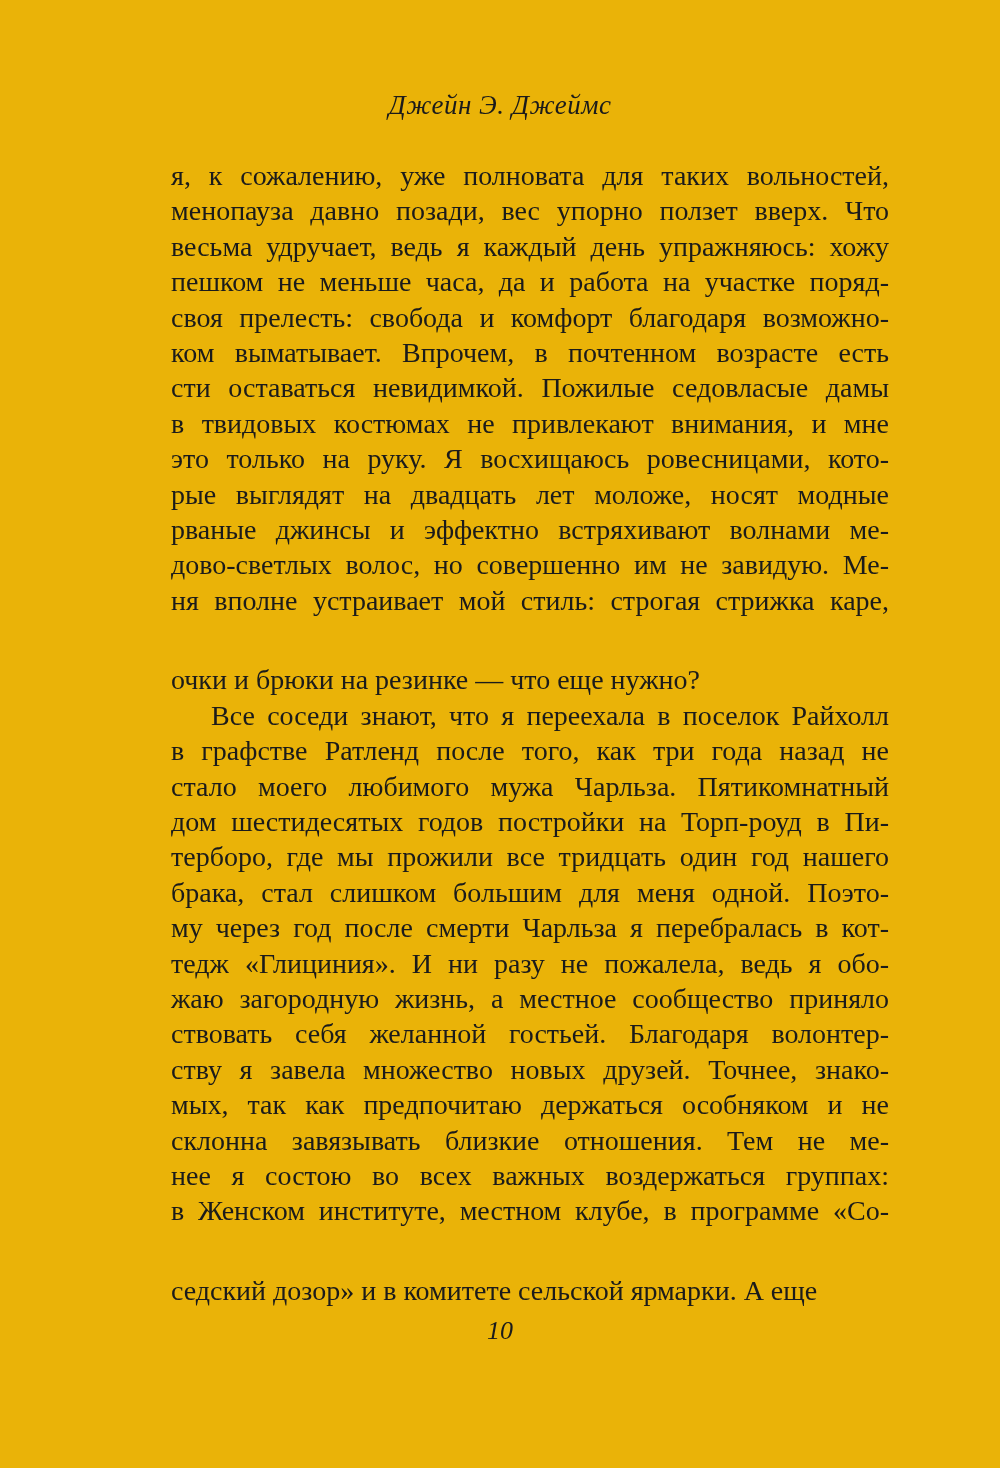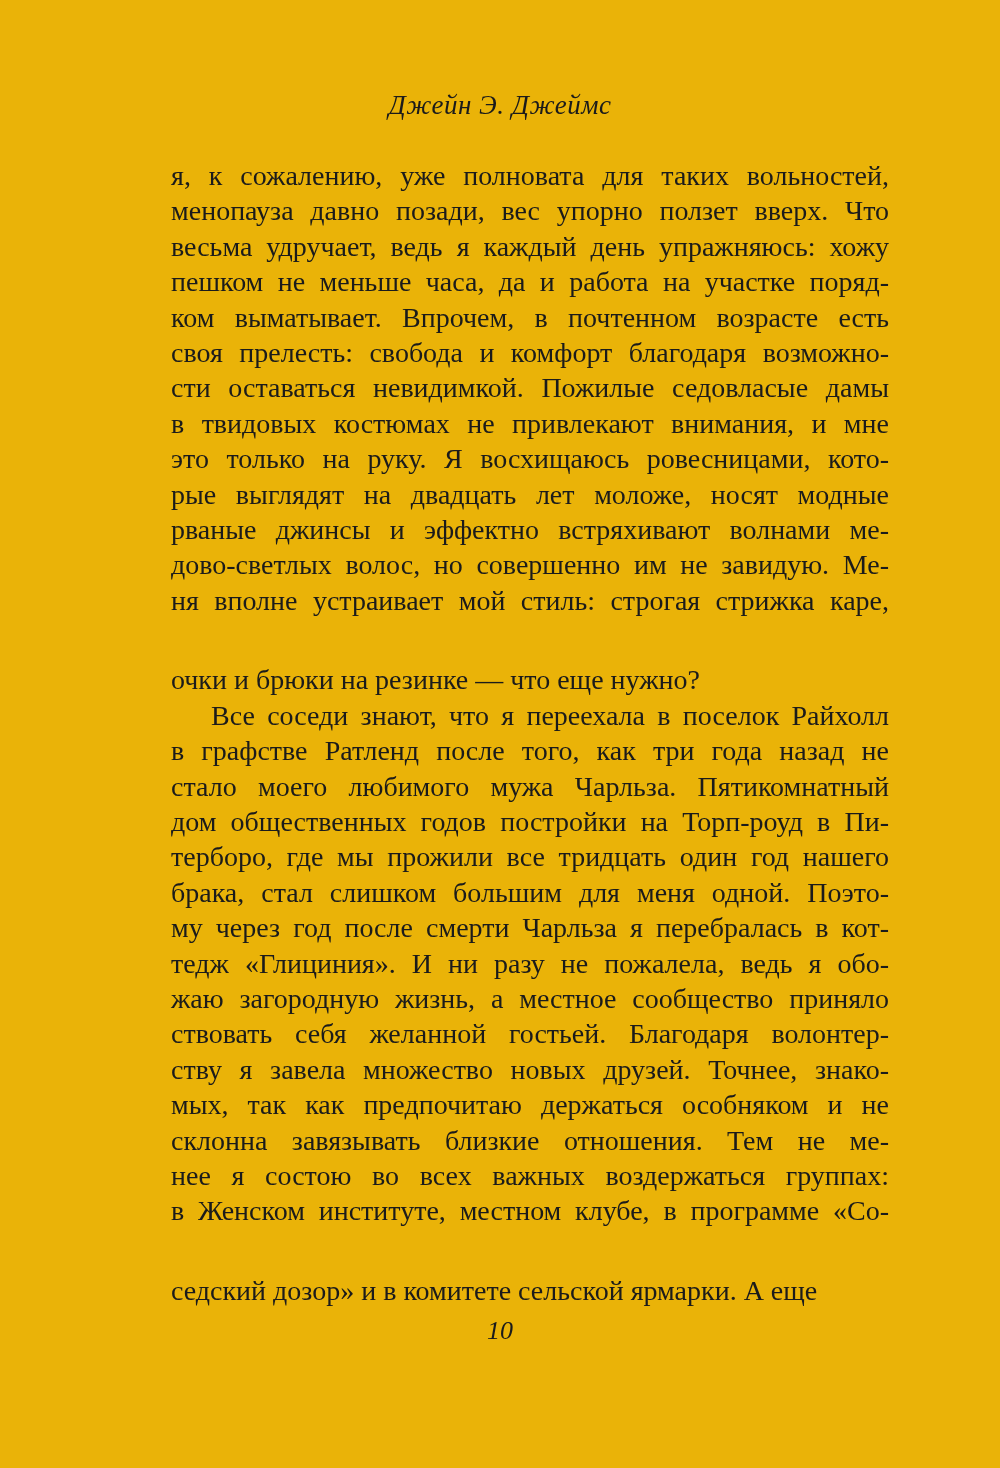--- a/index.html
+++ b/index.html
@@ -61,34 +61,34 @@
 <body>
 
 <div class="page">
   <div class="running-header">Джейн Э. Джеймс</div>
 
   <div class="body-text">
       <div class="line">я, к сожалению, уже полновата для таких вольностей,</div>
       <div class="line">менопауза давно позади, вес упорно ползет вверх. Что</div>
       <div class="line">весьма удручает, ведь я каждый день упражняюсь: хожу</div>
       <div class="line">пешком не меньше часа, да и работа на участке поряд-</div>
+      <div class="line">своя прелесть: свобода и комфорт благодаря возможно-</div>
       <div class="line">ком выматывает. Впрочем, в почтенном возрасте есть</div>
-      <div class="line">своя прелесть: свобода и комфорт благодаря возможно-</div>
       <div class="line">сти оставаться невидимкой. Пожилые седовласые дамы</div>
       <div class="line">в твидовых костюмах не привлекают внимания, и мне</div>
       <div class="line">это только на руку. Я восхищаюсь ровесницами, кото-</div>
       <div class="line">рые выглядят на двадцать лет моложе, носят модные</div>
       <div class="line">рваные джинсы и эффектно встряхивают волнами ме-</div>
       <div class="line">дово-светлых волос, но совершенно им не завидую. Ме-</div>
       <div class="line">ня вполне устраивает мой стиль: строгая стрижка каре,</div>
       <div class="line last-line">очки и брюки на резинке — что еще нужно?</div>
       <div class="line indent">Все соседи знают, что я переехала в поселок Райхолл</div>
       <div class="line">в графстве Ратленд после того, как три года назад не</div>
       <div class="line">стало моего любимого мужа Чарльза. Пятикомнатный</div>
-      <div class="line">дом общественных годов постройки на Торп-роуд в Пи-</div>
+      <div class="line">дом шестидесятых годов постройки на Торп-роуд в Пи-</div>
       <div class="line">терборо, где мы прожили все тридцать один год нашего</div>
       <div class="line">брака, стал слишком большим для меня одной. Поэто-</div>
       <div class="line">му через год после смерти Чарльза я перебралась в кот-</div>
       <div class="line">тедж «Глициния». И ни разу не пожалела, ведь я обо-</div>
       <div class="line">жаю загородную жизнь, а местное сообщество приняло</div>
       <div class="line">ствовать себя желанной гостьей. Благодаря волонтер-</div>
       <div class="line">ству я завела множество новых друзей. Точнее, знако-</div>
       <div class="line">мых, так как предпочитаю держаться особняком и не</div>
       <div class="line">склонна завязывать близкие отношения. Тем не ме-</div>
       <div class="line">нее я состою во всех важных воздержаться группах:</div>

